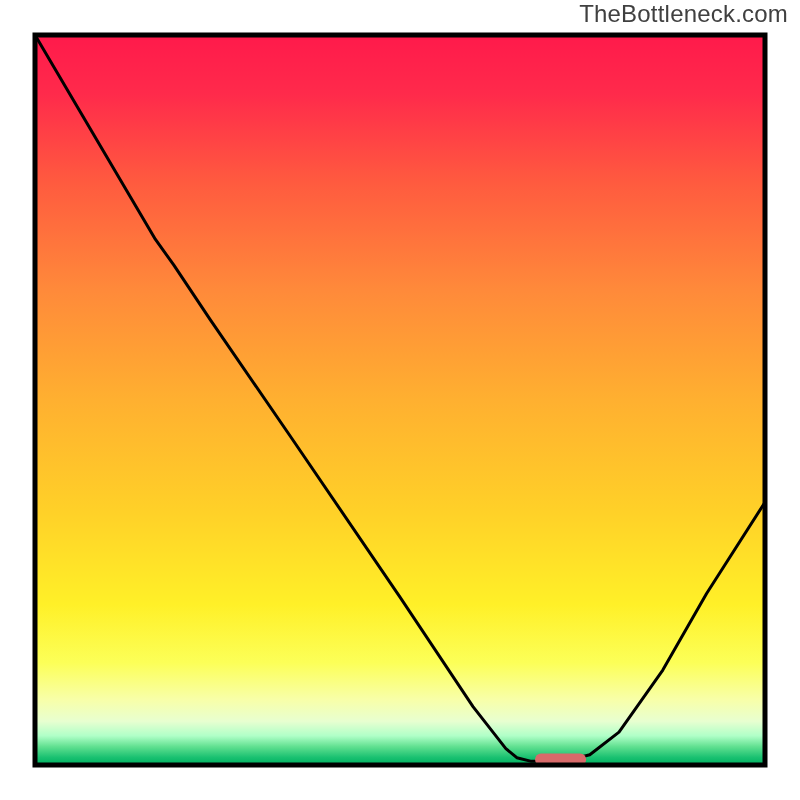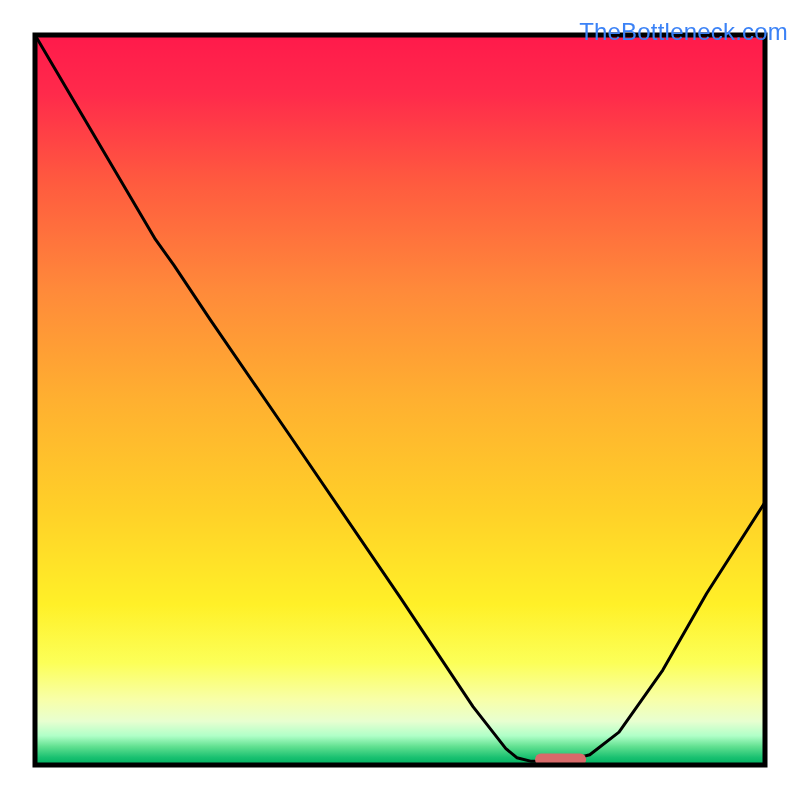--- a/index.html
+++ b/index.html
@@ -10,25 +10,25 @@
     background: #ffffff;
     font-family: Arial, Helvetica, sans-serif;
   }
   .chart-container {
     position: relative;
     width: 800px;
     height: 800px;
   }
   .watermark {
     position: absolute;
-    top: 18px;
+    top: 0;
     right: 12px;
     font-size: 24px;
     font-weight: 500;
-    color: #3b82f6;
+    color: #404040;
     letter-spacing: 0.2px;
     z-index: 10;
   }
   svg {
     display: block;
   }
 </style>
 </head>
 <body>
 

